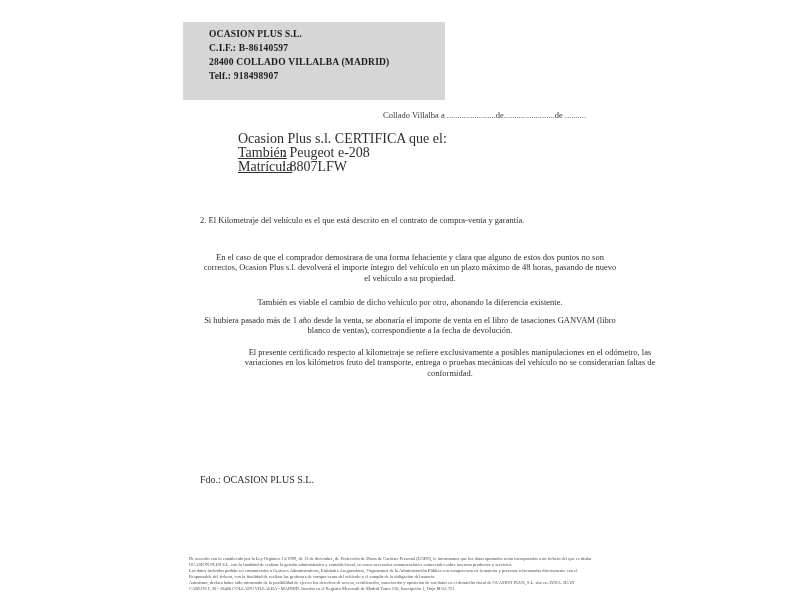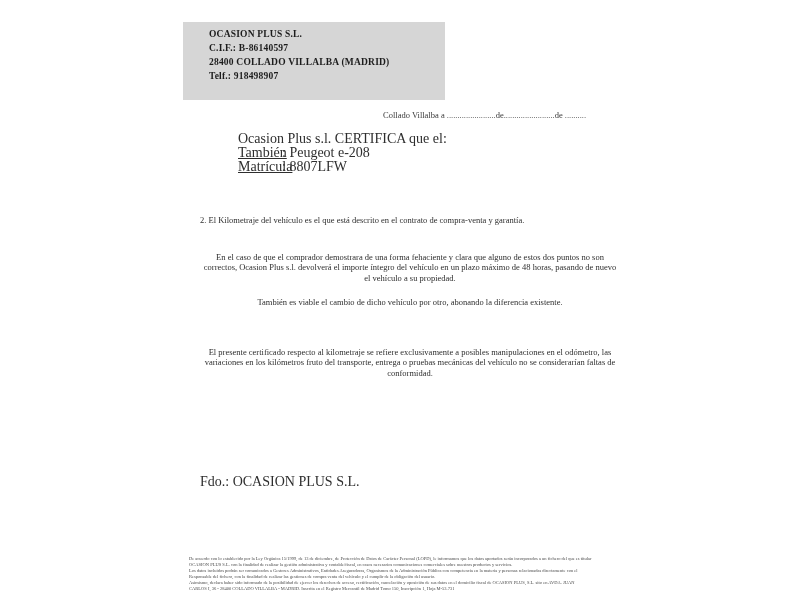--- a/index.html
+++ b/index.html
@@ -26,23 +26,23 @@
   .certify-row .label { display: inline-block; width: 44px; text-decoration: underline; }
 
   .point { position: absolute; left: 200px; width: 430px; font-size: 8.5px; }
   .point-1 { top: 193px; }
   .point-2 { top: 215px; }
 
   .para { position: absolute; left: 200px; width: 420px; font-size: 8.5px; line-height: 10.4px; text-align: center; }
   .para-1 { top: 252px; }
   .para-2 { top: 297px; }
   .para-3 { top: 315px; }
-  .para-4 { top: 347px; }
+  .para-4 { top: 347px; margin-left: 40px; }
 
-  .signature { position: absolute; left: 200px; top: 474px; font-size: 14px; }
+  .signature { position: absolute; left: 200px; top: 474px; font-size: 10px; }
 
   .footer-fineprint {
     position: absolute; left: 189px; top: 555px; width: 852px;
     transform: scale(0.5); transform-origin: left top;
     color: #4a4a4a;
   }
   .footer-fineprint .fline {
     font-size: 9px; line-height: 12px; white-space: nowrap; overflow: hidden;
   }
 </style>
@@ -67,20 +67,21 @@
     </div>
     <div class="certify-row">
       <span class="label">Matrícula</span><span>: 8807LFW</span>
     </div>
   </div>
 
   <div class="point point-2">2. El Kilometraje del vehículo es el que está descrito en el contrato de compra-venta y garantía.</div>
 
   <div class="para para-1">En el caso de que el comprador demostrara de una forma fehaciente y clara que alguno de estos dos puntos no son correctos, Ocasion Plus s.l. devolverá el importe íntegro del vehículo en un plazo máximo de 48 horas, pasando de nuevo el vehículo a su propiedad.</div>
   <div class="para para-2">También es viable el cambio de dicho vehículo por otro, abonando la diferencia existente.</div>
+  <div class="para para-3">Si hubiera pasado más de 1 año desde la venta, se abonaría el importe de venta en el libro de tasaciones GANVAM (libro blanco de ventas), correspondiente a la fecha de devolución.</div>
   <div class="para para-4">El presente certificado respecto al kilometraje se refiere exclusivamente a posibles manipulaciones en el odómetro, las variaciones en los kilómetros fruto del transporte, entrega o pruebas mecánicas del vehículo no se considerarían faltas de conformidad.</div>
 
   <div class="signature">Fdo.: OCASION PLUS S.L.</div>
 
   <div class="footer-fineprint">
     <div class="fline">De acuerdo con lo establecido por la Ley Orgánica 15/1999, de 13 de diciembre, de Protección de Datos de Carácter Personal (LOPD), le informamos que los datos aportados serán incorporados a un fichero del que es titular</div>
     <div class="fline">OCASION PLUS S.L. con la finalidad de realizar la gestión administrativa y contable/fiscal, en casos necesarios comunicaciones comerciales sobre nuestros productos y servicios.</div>
     <div class="fline">Los datos incluidos podrán ser comunicados a Gestores Administrativos, Entidades Aseguradoras, Organismos de la Administración Pública con competencia en la materia y personas relacionadas directamente con el</div>
     <div class="fline">Responsable del fichero, con la finalidad de realizar las gestiones de compra venta del vehículo y el cumplir de la obligación del usuario.</div>
     <div class="fline">Asimismo, declara haber sido informado de la posibilidad de ejercer los derechos de acceso, rectificación, cancelación y oposición de sus datos en el domicilio fiscal de OCASION PLUS, S.L. sito en AVDA. JUAN</div>

